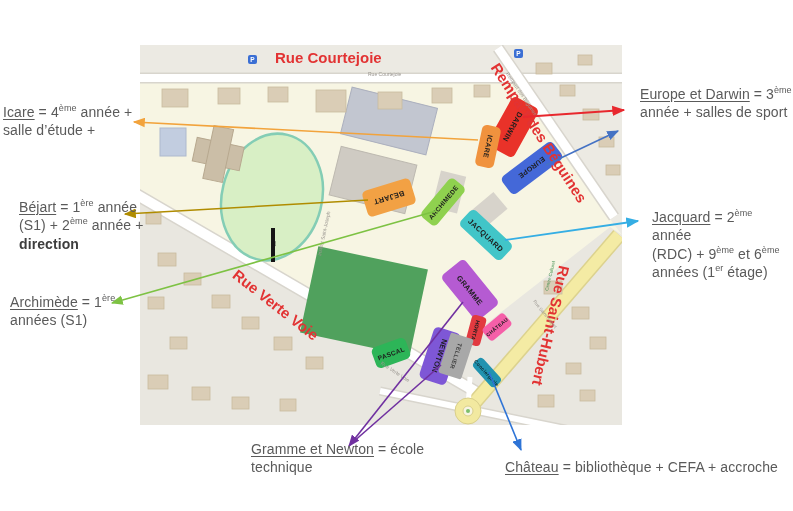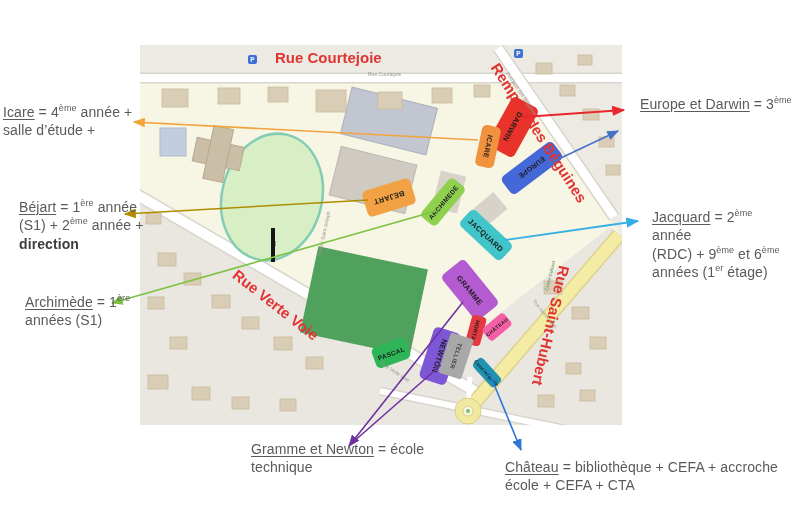--- a/index.html
+++ b/index.html
@@ -50,22 +50,22 @@
   #park1{left:108px;top:10px}
   #park2{left:374px;top:4px}
 
   
   .note{position:absolute;font-size:14px;color:#5A5A5A;line-height:1.32;margin:1px;letter-spacing:.1px}
   .note .u{text-decoration:underline;text-underline-offset:2px}
   .note sup{font-size:9px;line-height:0}
   .note .dir{color:#3d3d3d;font-weight:bold}
   #n-icare{left:2px;top:102px}
   #n-bejart{left:18px;top:197px}
-  #n-archimede{left:24px;top:292px}
-  #n-europe{left:639px;top:94px}
+  #n-archimede{left:9px;top:292px}
+  #n-europe{left:639px;top:84px}
   #n-jacquard{left:651px;top:207px}
   #n-gramme{left:250px;top:439px}
   #n-chateau{left:504px;top:457px}
 
   #arrows{position:absolute;left:0;top:0;pointer-events:none}
 </style>
 </head>
 <body>
 
 <div class="map">
@@ -251,29 +251,29 @@
   <span class="dir">direction</span>
 </p>
 
 <p class="note" id="n-archimede">
   <span class="u">Archimède</span><span> = 1</span><sup>ère</sup><br>
   <span>années (S1)</span>
 </p>
 
 <p class="note" id="n-europe">
   <span class="u">Europe et Darwin</span><span> = 3</span><sup>ème</sup><br>
+  <span>année + salles de sport</span>
 </p>
 
 <p class="note" id="n-jacquard">
   <span class="u">Jacquard</span><span> = 2</span><sup>ème</sup><span> année</span><br>
   <span>(RDC) + 9</span><sup>ème</sup><span> et 6</span><sup>ème</sup><br>
   <span>années (1</span><sup>er</sup><span> étage)</span>
 </p>
 
 <p class="note" id="n-gramme">
   <span class="u">Gramme et Newton</span><span> = école</span><br>
   <span>technique</span>
 </p>
 
 <p class="note" id="n-chateau">
   <span class="u">Château</span><span> = bibliothèque + CEFA + accroche</span><br>
-  <span>école + CEFA + CTA</span>
 </p>
 
 </body></html>

